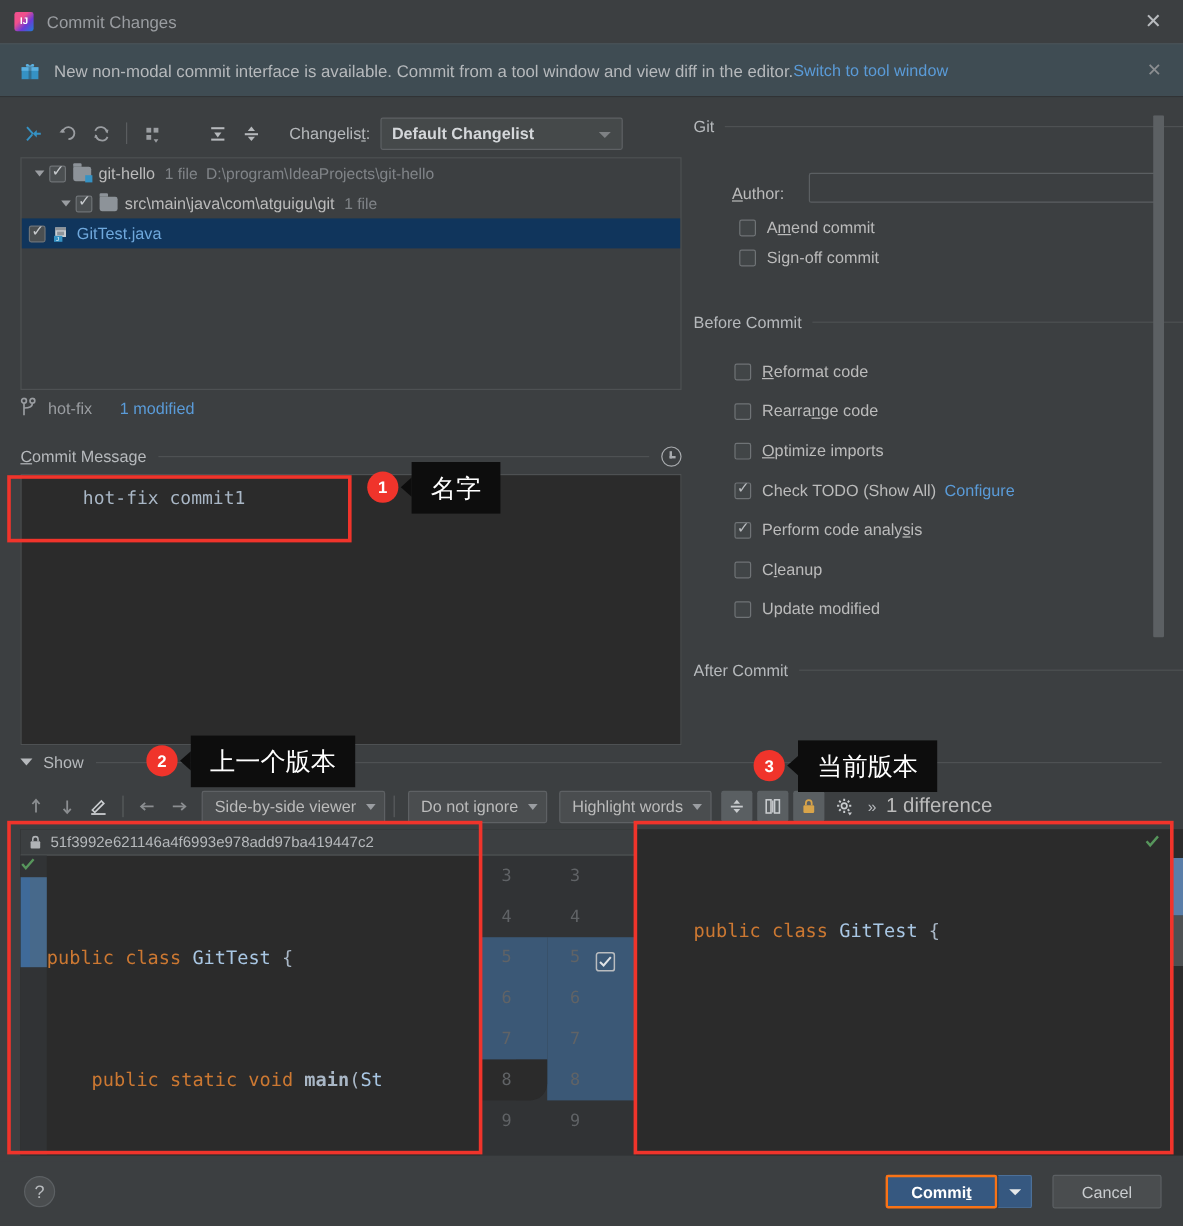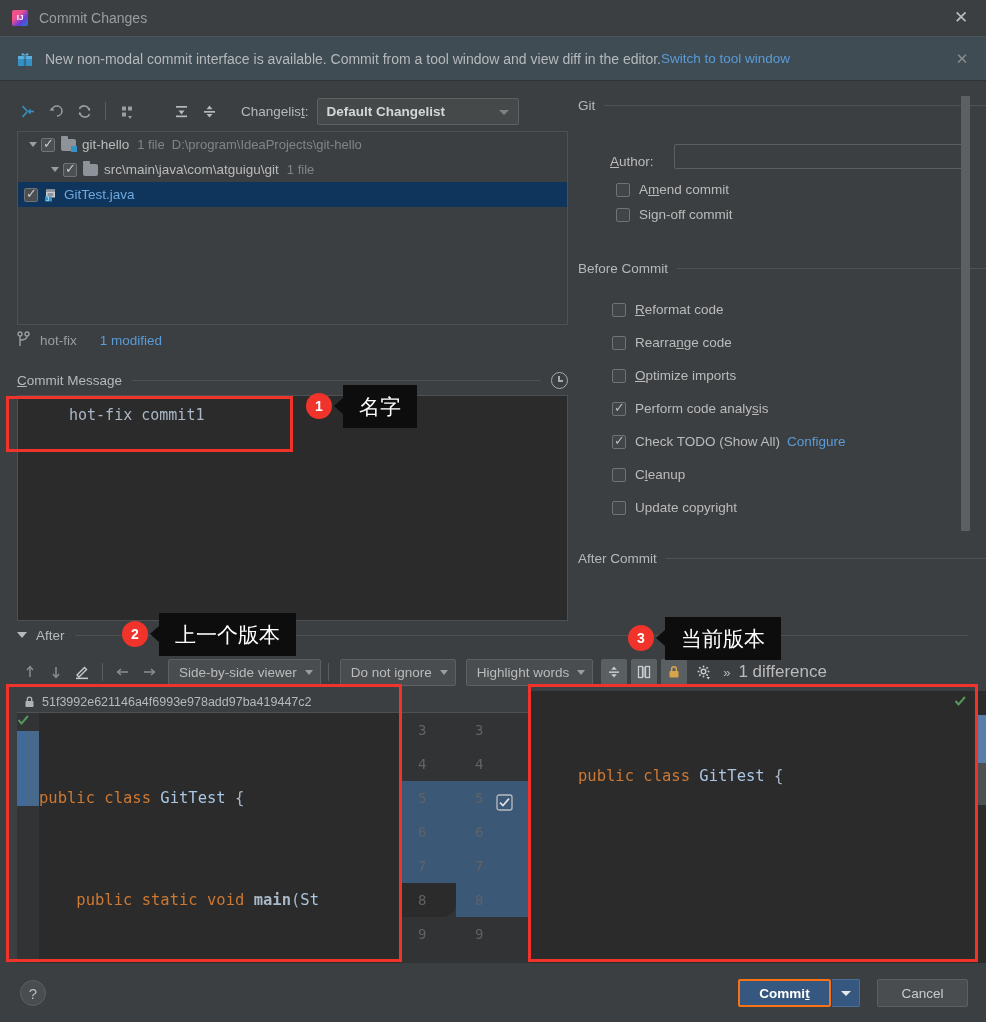--- a/index.html
+++ b/index.html
@@ -447,48 +447,48 @@
     <div class="row-cb" style="margin-left:34px;height:33px">
       <div class="ocb"></div>
       <span class="ocb-label">Rearra<u>n</u>ge code</span>
     </div>
     <div class="row-cb" style="margin-left:34px;height:33px">
       <div class="ocb"></div>
       <span class="ocb-label"><u>O</u>ptimize imports</span>
     </div>
     <div class="row-cb" style="margin-left:34px;height:33px">
       <div class="ocb on"></div>
-      <span class="ocb-label">Perform code analy<u>s</u>is</span>
+      <span class="ocb-label">Check TODO (Show All)</span>
+      <span class="cfg-link">Configure</span>
     </div>
     <div class="row-cb" style="margin-left:34px;height:33px">
       <div class="ocb on"></div>
-      <span class="ocb-label">Check TODO (Show All)</span>
-      <span class="cfg-link">Configure</span>
+      <span class="ocb-label">Perform code analy<u>s</u>is</span>
     </div>
     <div class="row-cb" style="margin-left:34px;height:33px">
       <div class="ocb"></div>
       <span class="ocb-label">C<u>l</u>eanup</span>
     </div>
     <div class="row-cb" style="margin-left:34px;height:33px">
       <div class="ocb"></div>
-      <span class="ocb-label">Update copyright</span>
+      <span class="ocb-label">Update modified</span>
     </div>
 
     <div style="height:25px"></div>
     <div class="sec-head">
       <span class="sec-label">After Commit</span>
       <div class="sec-rule"></div>
     </div>
 
     <div class="opt-scroll"></div>
   </div>
 
   <div class="diff-head">
     <span class="diff-chev"></span>
-    <span class="diff-label">After</span>
+    <span class="diff-label">Show</span>
     <div class="diff-rule"></div>
   </div>
 
   <div class="dtool">
     <div class="dib">
       <svg width="16" height="16" viewBox="0 0 16 16">
           <path d="M8 3 L8 13" stroke="#8b8e91" stroke-width="1.5"></path>
           <path d="M5 6 L8 2.6 L11 6" fill="none" stroke="#8b8e91" stroke-width="1.5"></path>
         </svg>
     </div>

